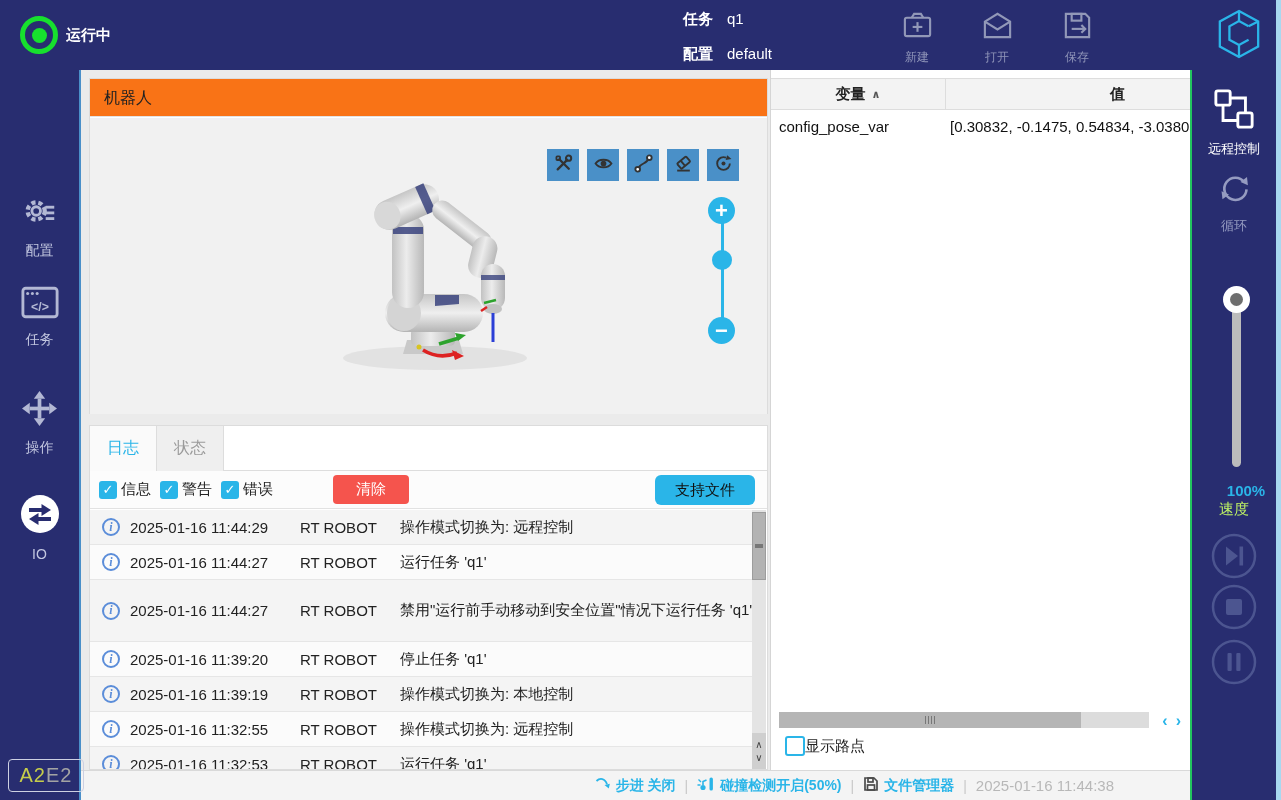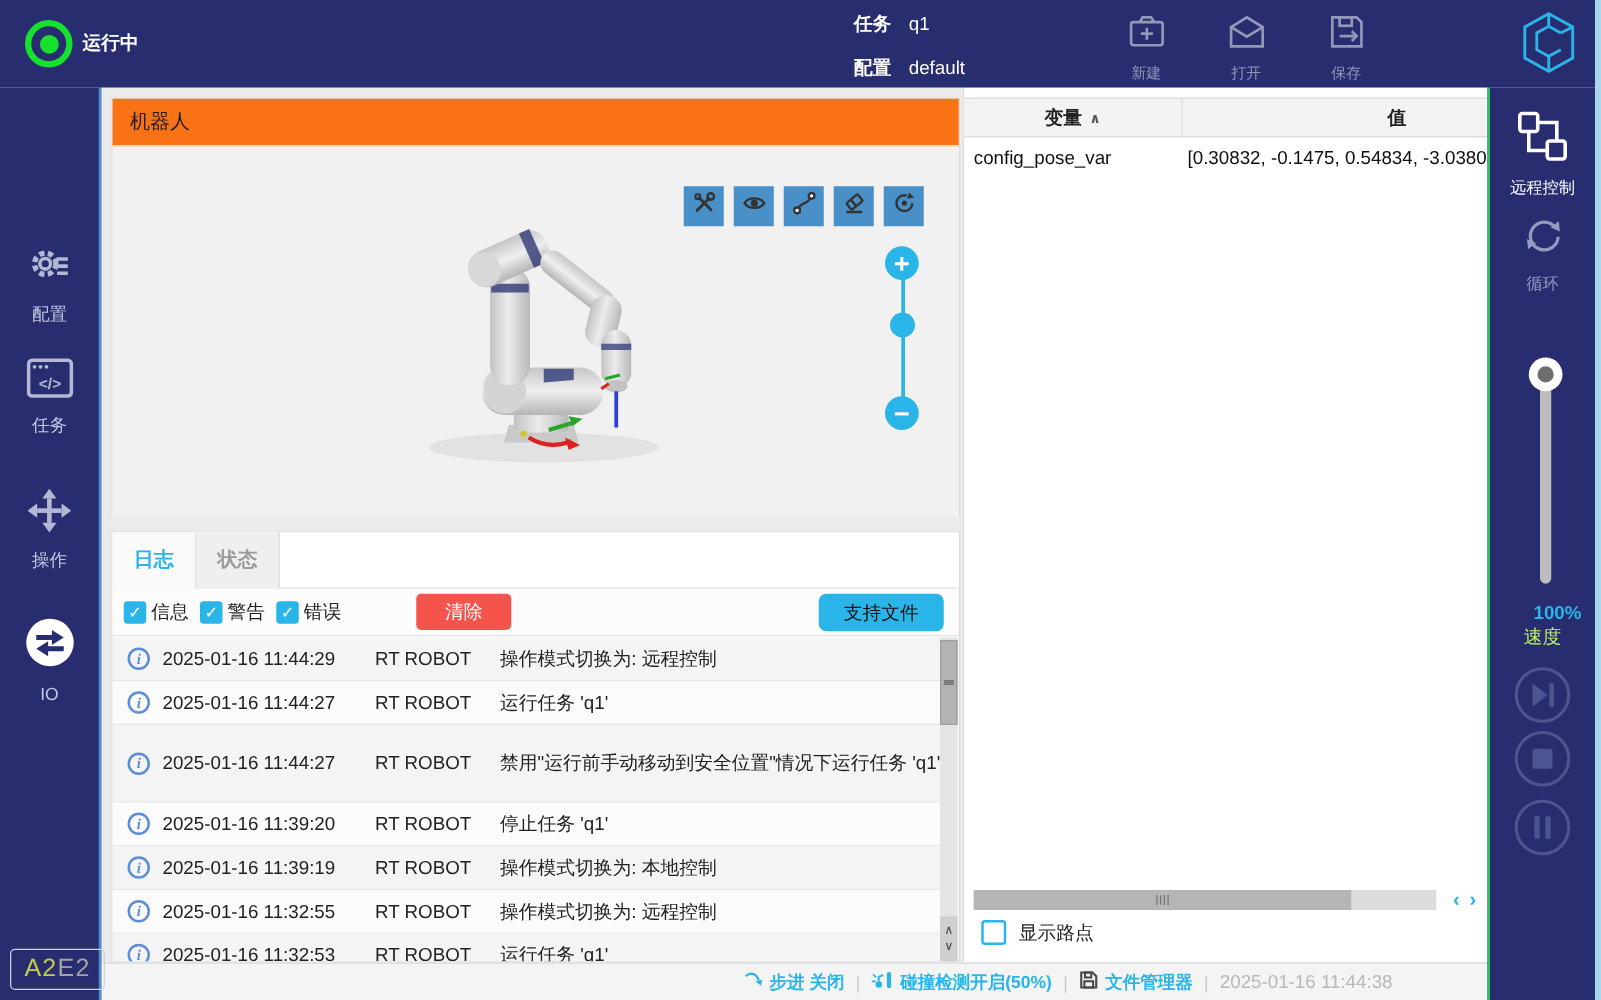--- a/index.html
+++ b/index.html
@@ -42,21 +42,21 @@
   .view-toolbar { position:absolute; right:28px; top:31px; display:flex; gap:8px; }
   .tool-btn { width:32px; height:32px; background:#4a90c8; display:flex; align-items:center; justify-content:center; cursor:pointer; }
   .zoom-widget { position:absolute; right:31px; top:79px; width:28px; height:152px; }
   .zoom-line { position:absolute; left:13px; top:14px; width:3px; height:124px; background:#2ab5e8; }
   .zoom-btn { position:absolute; left:0; width:27px; height:27px; border-radius:50%; background:#2ab5e8; color:#fff; display:flex; align-items:center; justify-content:center; font-size:22px; font-weight:bold; cursor:pointer; line-height:1; }
   .zoom-plus { top:0; } .zoom-minus { top:120px; }
   .zoom-knob { position:absolute; left:4px; top:53px; width:20px; height:20px; border-radius:50%; background:#2ab5e8; cursor:pointer; }
 
   .log-block { position:absolute; left:8px; top:355px; width:679px; height:345px; background:#fff; border:1px solid #dcdcdc; }
   .tabbar { position:relative; height:45px; background:#fff; border-bottom:1px solid #ddd; display:flex; }
-  .tab { width:67px; height:45px; display:flex; align-items:center; justify-content:center; font-size:16px; font-weight:bold; background:#efefef; border-right:1px solid #ddd; cursor:pointer; color:#9a9a9a; }
+  .tab { width:67px; height:45px; display:flex; align-items:center; justify-content:center; font-size:16px; font-weight:normal; background:#efefef; border-right:1px solid #ddd; cursor:pointer; color:#9a9a9a; }
   .tab.active { color:#2ab5e8; background:#fafafa; }
   .filterbar { position:relative; height:38px; background:#fcfcfc; border-bottom:1px solid #e2e2e2; display:flex; align-items:center; }
   .chk-group { display:flex; align-items:center; margin-left:9px; cursor:pointer; }
   .chk { width:18px; height:18px; border-radius:3px; background:#2ab5e8; color:#fff; font-size:13px; display:flex; align-items:center; justify-content:center; }
   .chk-label { font-size:15px; color:#222; margin-left:4px; }
   .clear-btn { margin-left:60px; width:76px; height:29px; background:#f5544d; color:#fff; font-size:15px; border:none; border-radius:4px; cursor:pointer; }
   .support-btn { position:absolute; right:12px; top:4px; width:100px; height:30px; background:#2ab5e8; color:#111; font-size:15px; border:none; border-radius:6px; cursor:pointer; }
   .log-rows { position:absolute; left:0; top:84px; width:663px; height:259px; overflow:hidden; }
   .log-row { display:flex; align-items:center; height:35px; border-bottom:1px solid #e6e6e6; font-size:15px; color:#222; }
   .log-row:nth-child(odd) { background:#f4f4f4; } .log-row:nth-child(even) { background:#fbfbfb; }
@@ -80,21 +80,21 @@
   .vr-name { width:175px; padding-left:8px; }
   .vr-value { flex:1; padding-left:4px; white-space:nowrap; overflow:hidden; }
   .hscroll { position:absolute; left:8px; top:642px; width:1174px; }
   .hs-track { position:absolute; left:0; top:0; width:1140px; max-width:1140px; height:16px; background:#d9d9d9; }
   .hs-track { width:1136px; }
   .hs-thumb { position:absolute; left:0; top:0; width:302px; height:16px; background:#b5b5b5; display:flex; align-items:center; justify-content:center; cursor:pointer; }
   .hs-thumb { left:0; width:302px; }
   .hgrip { display:flex; gap:2px; }
   .hgrip i { width:1px; height:8px; background:#777; }
   .hs-arrows { position:absolute; right:2px; top:0; display:flex; gap:8px; color:#2ab5e8; font-size:16px; font-weight:bold; cursor:pointer; }
-  .showpath { position:absolute; left:14px; top:666px; display:flex; align-items:center; gap:10px; cursor:pointer;text-align:center; }
+  .showpath { position:absolute; left:14px; top:666px; display:flex; align-items:center; cursor:pointer;text-align:center; }
   .chk-empty { width:20px; height:20px; background:#fff; border:2px solid #2ab5e8; border-radius:3px; }
   .showpath .lbl { font-size:15px; color:#222; }
 
   
   .rsidebar { position:absolute; left:1190px; top:70px; width:86px; height:730px; background:#282d70; border-left:2px solid #22c55e; z-index:10; }
   .rs-item { position:absolute; left:0; width:84px; display:flex; flex-direction:column; align-items:center; gap:6px; cursor:pointer; }
   .rs-remote { top:18px; } .rs-remote .rs-label { color:#fff; font-size:13px; }
   .rs-loop { top:100px; } .rs-loop .rs-label { color:#959bc0; font-size:13px; }
   .speed-track { position:absolute; left:40px; top:230px; width:9px; height:167px; background:#bcbcbc; border-radius:5px; cursor:pointer; }
   .speed-knob { position:absolute; left:31px; top:216px; width:27px; height:27px; border-radius:50%; background:#fff; display:flex; align-items:center; justify-content:center; cursor:pointer; }

